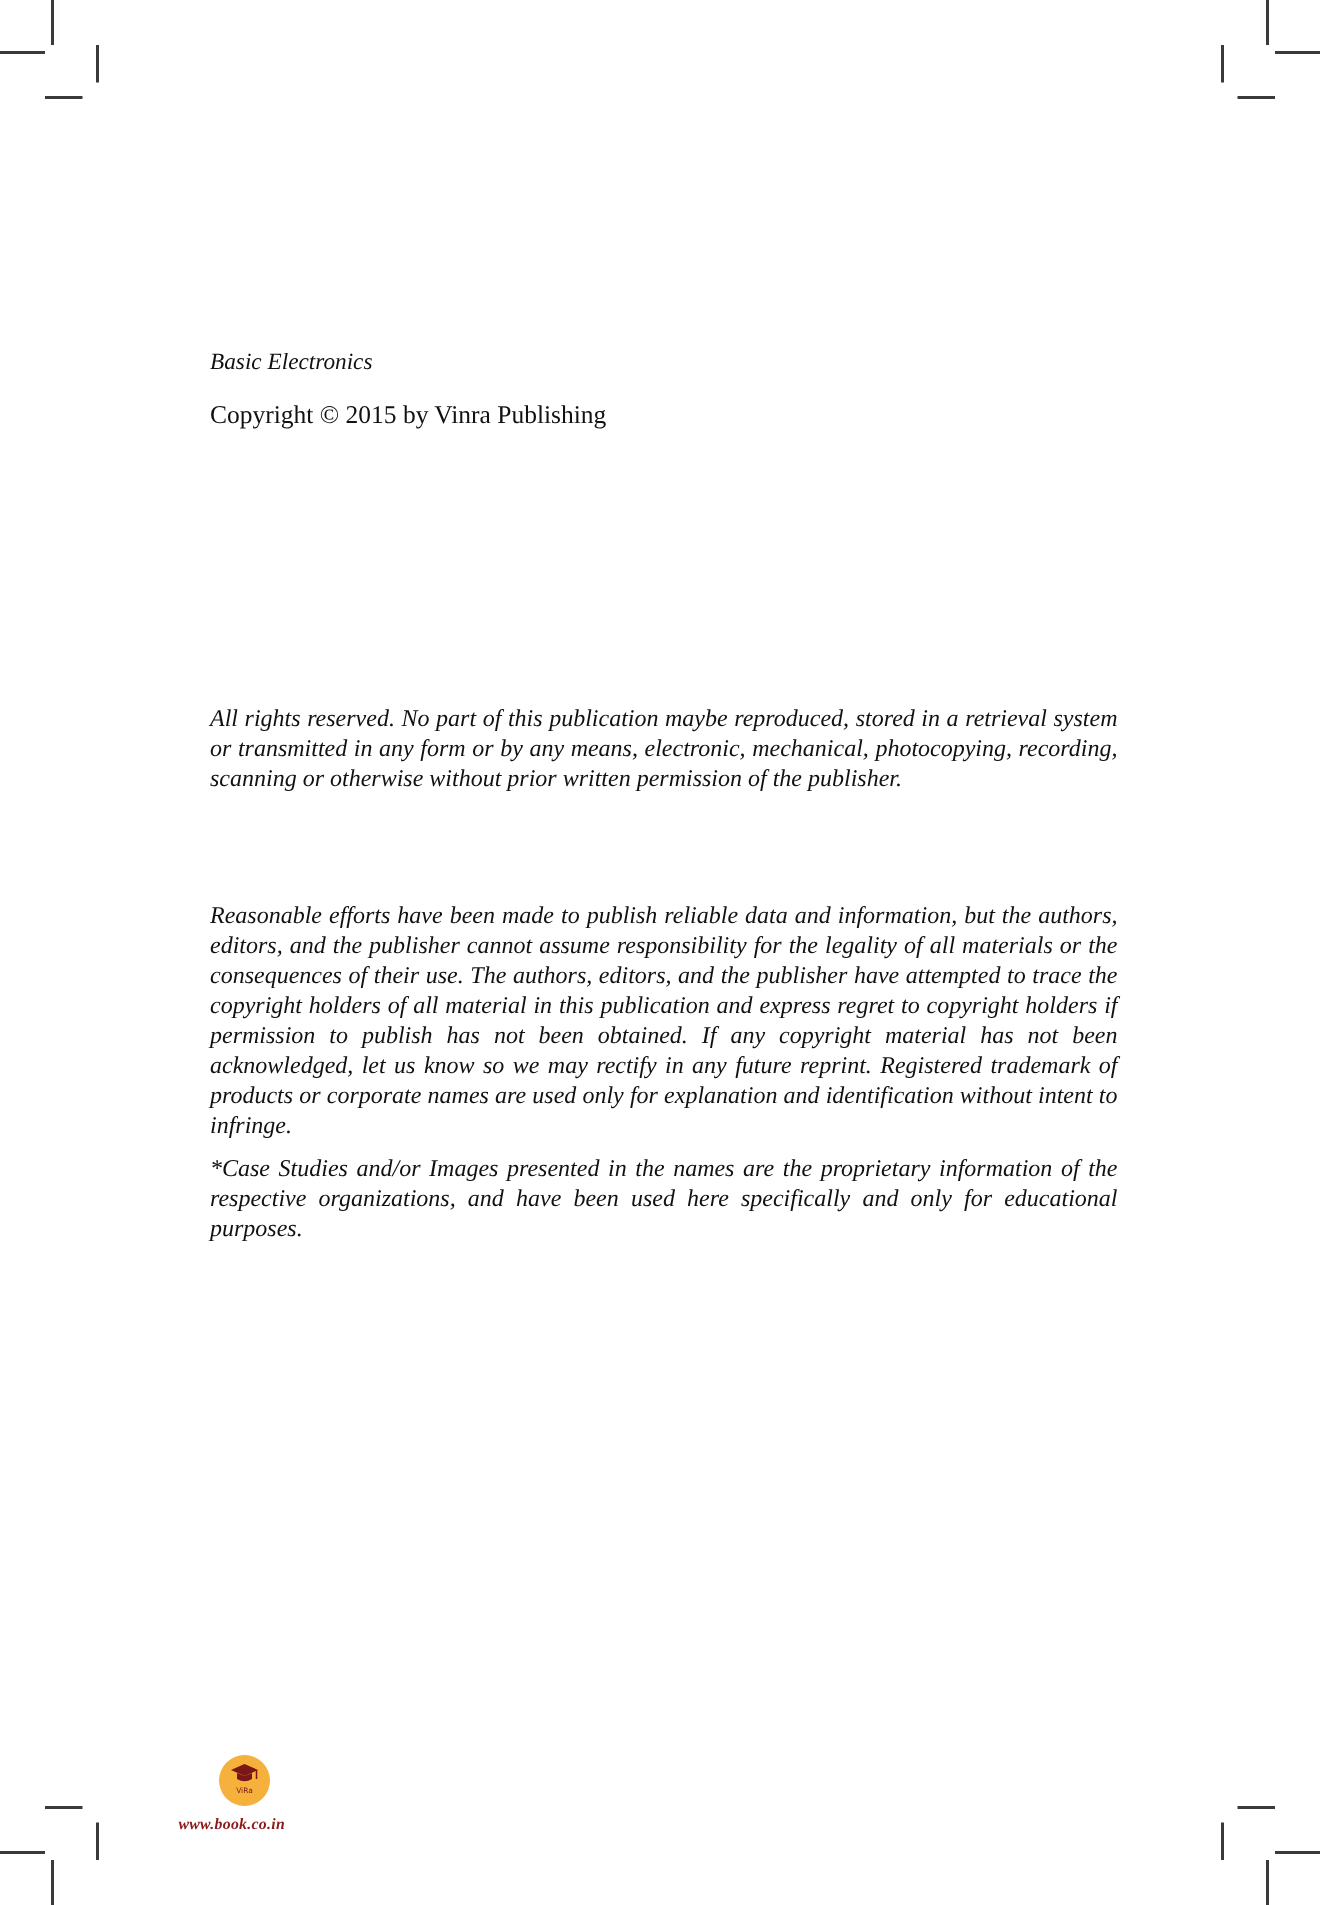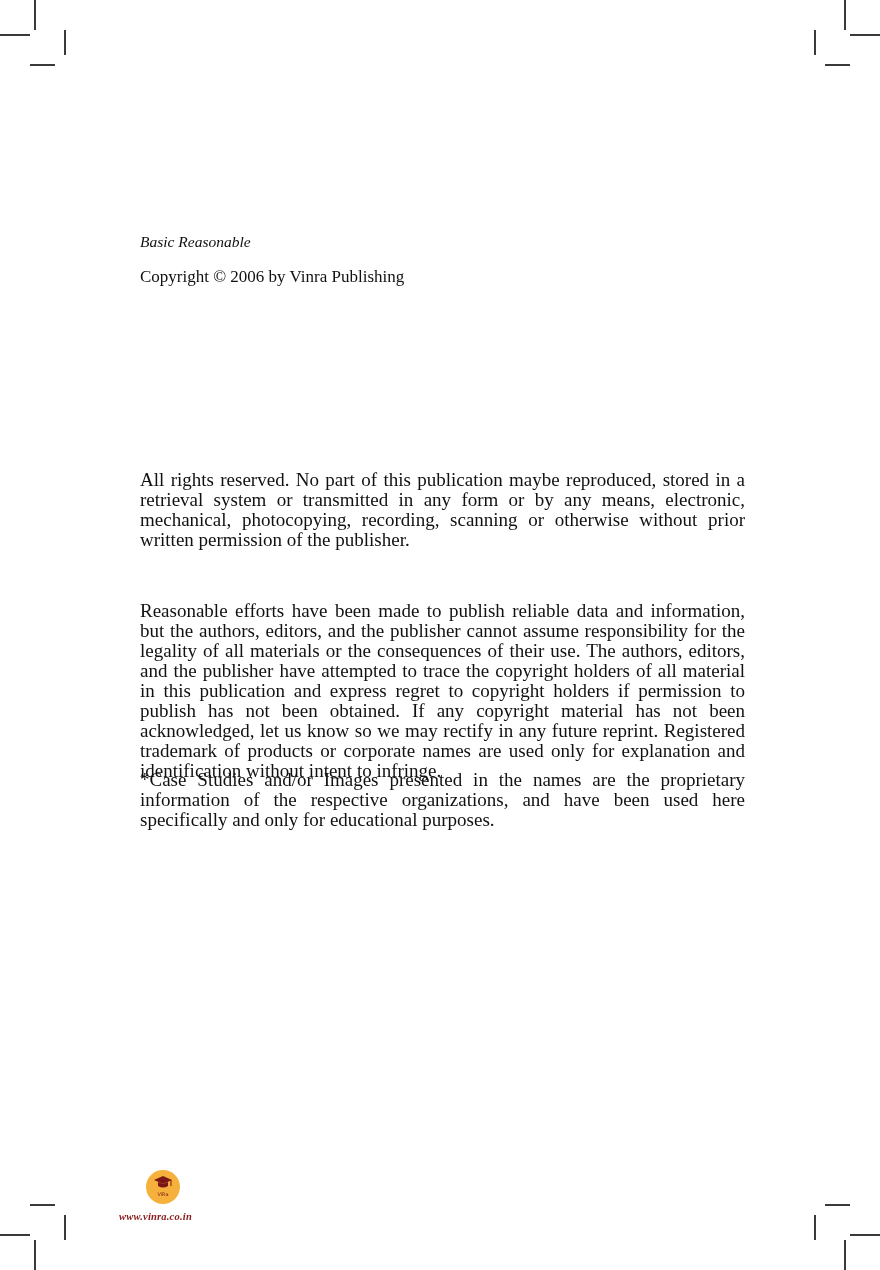--- a/index.html
+++ b/index.html
@@ -34,24 +34,25 @@
       position: absolute;
       left: 140px;
       top: 267px;
       font-size: 17px;
       line-height: 20px;
     }
     .body-text {
       position: absolute;
       left: 140px;
       width: 605px;
-      font-size: 19px;
+      font-size: 16px;
       line-height: 20px;
       text-align: justify;
       hyphens: manual;
+      font-style: italic;
     }
     .p1 { top: 470px; }
     .p2 { top: 601px; }
     .p3 { top: 770px; }
 
     .logo {
       position: absolute;
       left: 146px;
       top: 1170px;
       width: 34px;
@@ -102,28 +103,28 @@
 <div class="crop h" style="left:30px; top:1204px; width:25px;"></div>
 <div class="crop v" style="left:64px; top:1215px; height:25px;"></div>
 <div class="crop h" style="left:0; top:1234px; width:30px;"></div>
 <div class="crop v" style="left:34px; top:1240px; height:30px;"></div>
 
 <div class="crop h" style="left:825px; top:1204px; width:25px;"></div>
 <div class="crop v" style="left:814px; top:1215px; height:25px;"></div>
 <div class="crop h" style="left:850px; top:1234px; width:30px;"></div>
 <div class="crop v" style="left:844px; top:1240px; height:30px;"></div>
 
-<div class="title">Basic Reasonable</div>
-<div class="copyright">Copyright © 2006 by Vinra Publishing</div>
+<div class="title">Basic Electronics</div>
+<div class="copyright">Copyright © 2015 by Vinra Publishing</div>
 
 <p class="body-text p1" style="margin:0;">All rights reserved. No part of this publication maybe reproduced, stored in a re­trieval system or transmitted in any form or by any means, electronic, mechanical, photocopying, recording, scanning or otherwise without prior written permission of the publisher.</p>
 <p class="body-text p2" style="margin:0;">Reasonable efforts have been made to publish reliable data and information, but the authors, editors, and the publisher cannot assume responsibility for the le­gality of all materials or the consequences of their use. The authors, editors, and the publisher have attempted to trace the copyright holders of all material in this publication and express regret to copyright holders if permission to publish has not been obtained. If any copyright material has not been acknowledged, let us know so we may rectify in any future reprint. Registered trademark of products or corporate names are used only for explanation and identification without intent to infringe.</p>
 <p class="body-text p3" style="margin:0;">*Case Studies and/or Images presented in the names are the proprietary informa­tion of the respective organizations, and have been used here specifically and only for educational purposes.</p>
 
 <div class="logo">
   <svg width="20" height="16" viewBox="0 0 20 16">
     <polygon points="10,1 19,5 10,9 1,5" fill="#7a1616"></polygon>
     <path d="M5,7 L5,11 Q10,14 15,11 L15,7 L10,9 Z" fill="#7a1616"></path>
     <line x1="18" y1="5" x2="18" y2="11" stroke="#7a1616" stroke-width="1"></line>
   </svg>
   <div class="logo-sub">ViRa</div>
 </div>
-<div class="site-url">www.vinra.co.in</div>
+<div class="site-url">www.book.co.in</div>
 
 </body></html>

